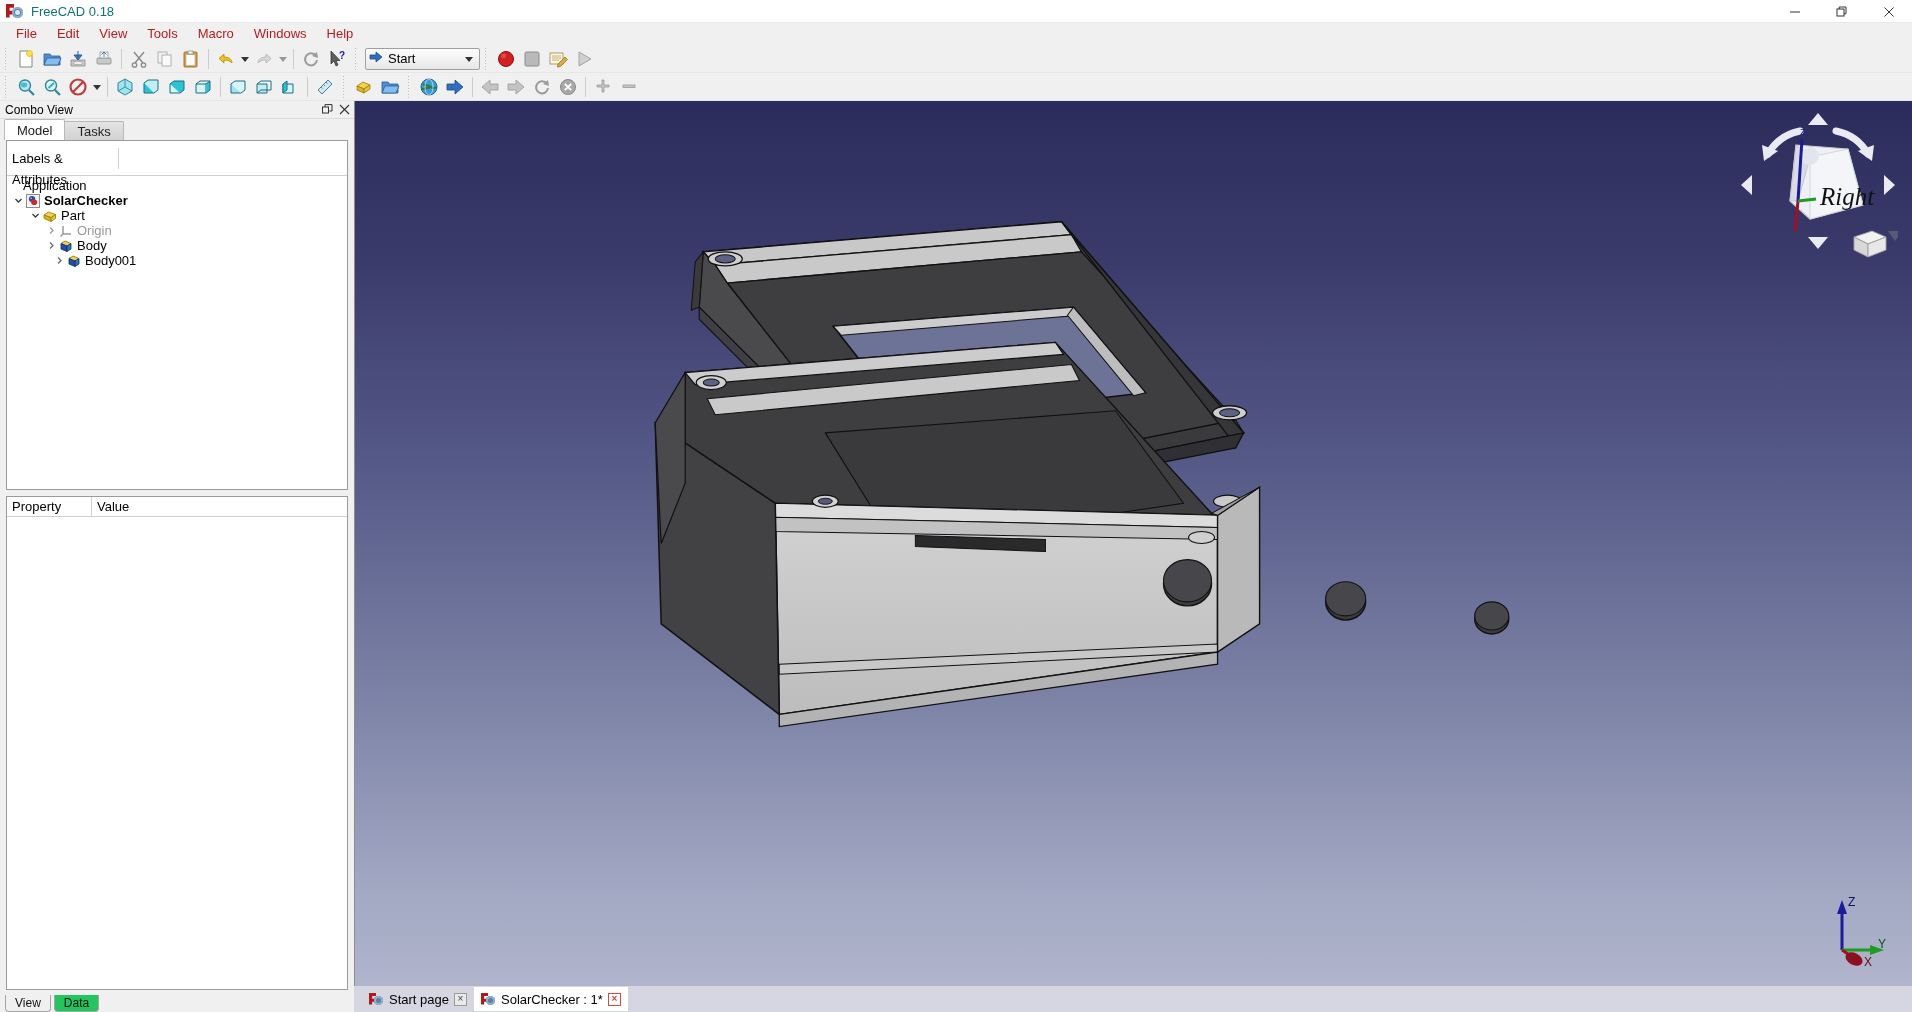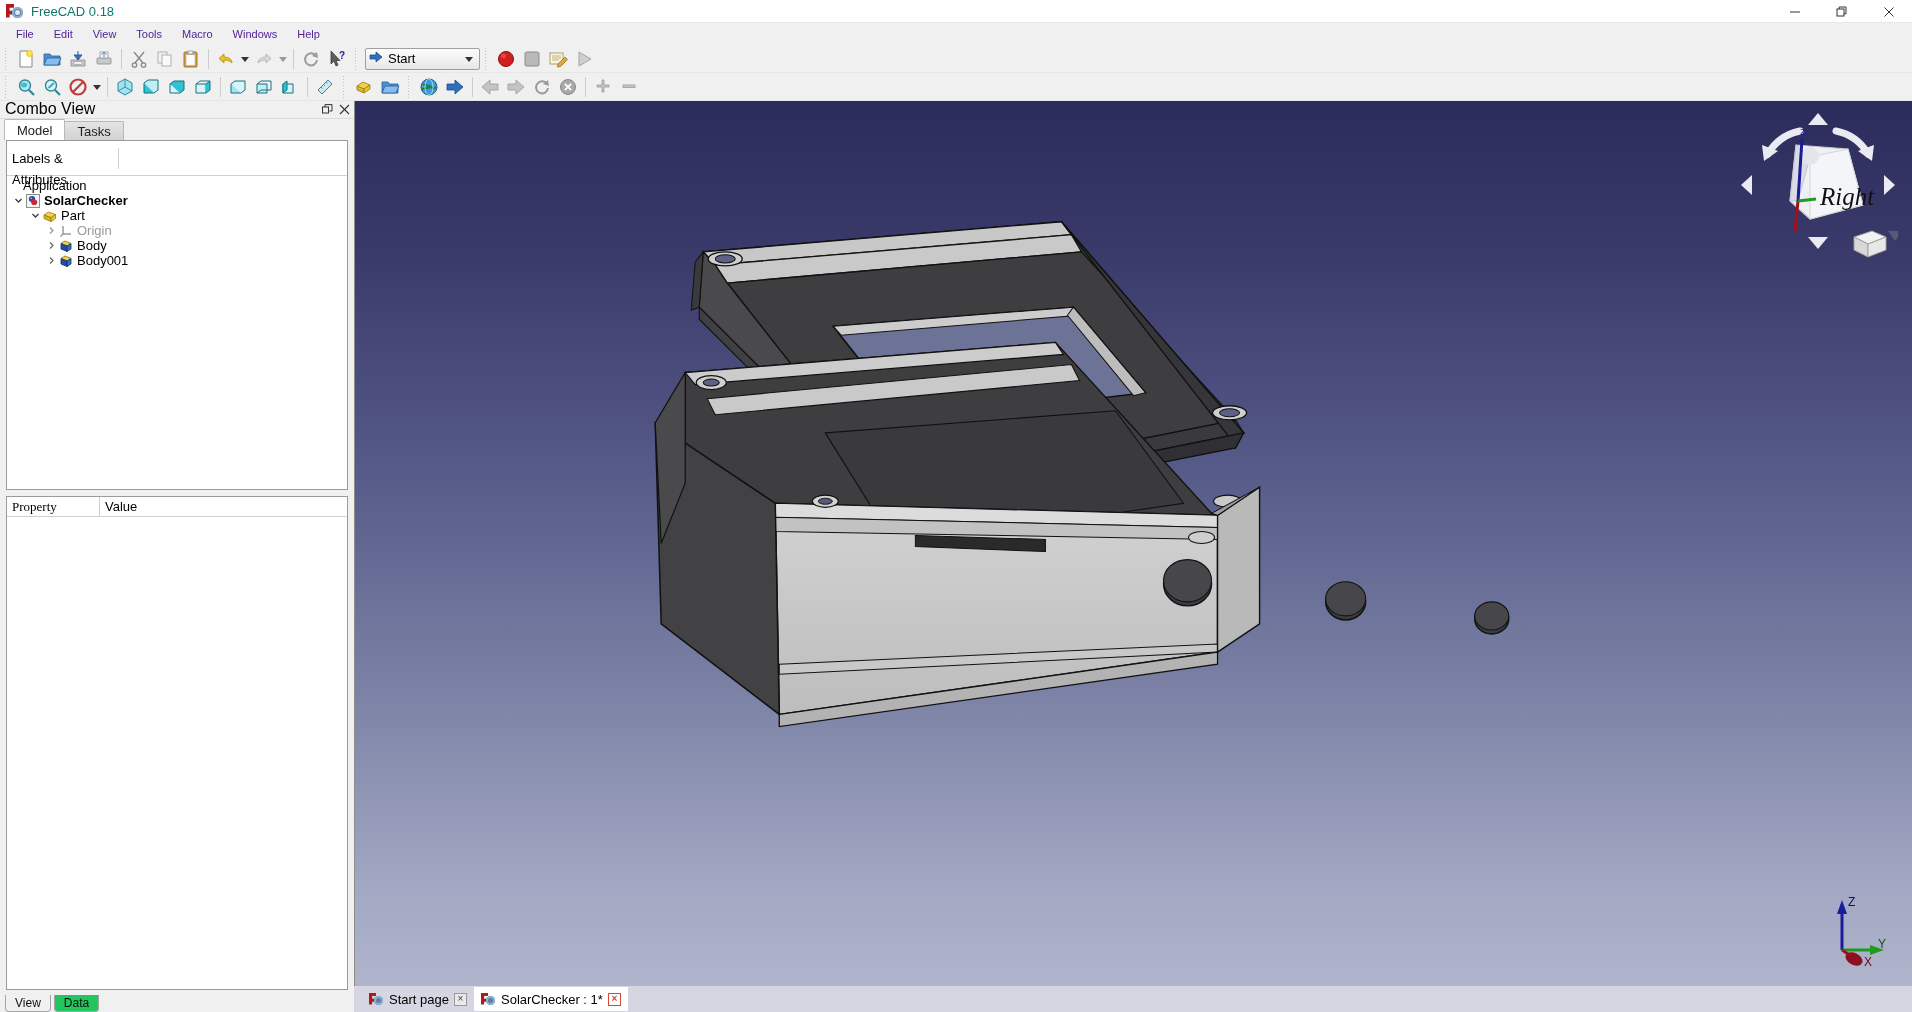--- a/index.html
+++ b/index.html
@@ -32,21 +32,21 @@
   .titlebar .title{ margin-left:8px; font-size:13px; color:#0f766e; }
   .win-btns{ position:absolute; right:0; top:0; height:23px; display:flex; }
   .win-btn{ width:47px; height:23px; display:flex; align-items:center; justify-content:center; color:#333; font-size:14px;}
   .win-btn svg{ display:block; }
 
   
   .menubar{
     height:22px; background:#f0f0f0; display:flex; align-items:center;
     padding-left:6px; flex:0 0 22px; border-bottom:1px solid #f0f0f0;
   }
-  .menuitem{ padding:2px 10px; font-size:11px; color:#4c1d95; height:20px; line-height:16px;}
+  .menuitem{ padding:2px 10px; font-size:13px; color:#b91c1c; height:20px; line-height:16px;}
 
   
   .toolbar-row{
     display:flex; align-items:center; background:#f0f0f0; height:28px; flex:0 0 28px;
     border-bottom:1px solid #e6e6e6;
   }
   .tb-group{ display:flex; align-items:center; height:28px; }
   .grip{
     width:8px; height:22px; margin:0 2px 0 3px;
     background-image:radial-gradient(#b9b9b9 40%, transparent 41%);
@@ -67,22 +67,22 @@
   }
   .wb-select .caret{ position:absolute; right:6px; top:8px; width:0;height:0;
     border-left:4px solid transparent;border-right:4px solid transparent;border-top:5px solid #333; }
 
   
   .main{ display:flex; flex:1 1 auto; min-height:0; background:#f0f0f0; }
 
   
   .dock{ width:354px; flex:0 0 354px; display:flex; flex-direction:column; background:#f0f0f0; }
   .dock-title{
-    height:18px; background:#f0f0f0; display:flex; align-items:flex-end;
-    padding-left:5px; font-size:16px; color:#000; position:relative; border-bottom:1px solid #dcdcdc;
+    height:18px; background:#f0f0f0; display:flex; align-items:center;
+    padding-left:5px; font-size:12px; color:#000; position:relative; border-bottom:1px solid #dcdcdc;
   }
   .dock-title .dbtns{ position:absolute; right:3px; top:2px; display:flex; gap:4px; }
   .dock-title .dbtn{ width:13px;height:13px; display:flex;align-items:center;justify-content:center;}
   .tabs-row{ height:21px; display:flex; align-items:flex-end; padding-left:4px; background:#f0f0f0;}
   .ctab{
     height:19px; padding:0 12px; font-size:13px; display:flex; align-items:center;
     border:1px solid #b9b9b9; border-bottom:none; border-radius:2px 2px 0 0;
     background:linear-gradient(#e4e4e4,#d2d2d2); margin-right:-1px; color:#222;
   }
   .ctab.active{ background:#ffffff; height:21px; }
@@ -102,21 +102,21 @@
   .ticon{ width:16px; height:14px; display:flex; align-items:center; justify-content:center; margin-right:3px;}
   .tlabel{ font-size:13px; }
   .tlabel.bold{ font-weight:bold; }
   .tlabel.muted{ color:#9a9a9a; }
 
   .prop-panel{
     margin:6px 6px 0 6px; background:#ffffff; border:1px solid #9b9b9b; flex:1 1 auto;
     display:flex; flex-direction:column; overflow:hidden; min-height:0;
   }
   .prop-head{ height:20px; display:flex; border-bottom:1px solid #cfcfcf; font-size:13px;}
-  .prop-head .ph1{ width:93px; padding-left:5px; border-right:1px solid #cfcfcf; line-height:20px;font-family:Liberation Serif, serif;}
+  .prop-head .ph1{ width:85px; padding-left:5px; border-right:1px solid #cfcfcf; line-height:20px;}
   .prop-head .ph2{ padding-left:5px; line-height:20px;}
   .prop-body{ flex:1 1 auto; background:#fff; }
 
   .dock-bottom-tabs{ height:20px; display:flex; align-items:flex-end; padding-left:5px; margin-top:2px;}
   .btab{
     font-size:12px; padding:0 9px; height:17px; line-height:16px;
     border:1px solid #a5a5a5; border-top:none; border-radius:0 0 4px 4px;
     background:#f0f0f0; margin-right:3px; color:#111;
     transform: skewX(0deg);
   }
@@ -583,21 +583,21 @@
             <span class="ticon">
               <svg width="14" height="14" viewBox="0 0 14 14">
                 <path d="M2 4.5l4-2.5 6 2.5-4 2.5z" fill="#f2d14b" stroke="#8a6f00" stroke-width=".8"></path>
                 <path d="M2 4.5v5.5l6 2.5V7z" fill="#1f4fa8" stroke="#0f2f6a" stroke-width=".8"></path>
                 <path d="M8 7v5.5l4-2.5V4.5z" fill="#2f6fbf" stroke="#0f2f6a" stroke-width=".8"></path>
               </svg>
             </span>
             <span class="tlabel">Body</span>
           </div>
 
-          <div class="trow" style="padding-left:37px;">
+          <div class="trow" style="padding-left:37px;margin-left:8px;">
             <span class="twist">
               <svg width="9" height="9" viewBox="0 0 9 9">
                   <polyline points="3,1.5 6,4.5 3,7.5" fill="none" stroke="#6a6a6a" stroke-width="1.3"></polyline>
                 </svg>
             </span>
             <span class="ticon">
               <svg width="14" height="14" viewBox="0 0 14 14">
                 <path d="M2 4.5l4-2.5 6 2.5-4 2.5z" fill="#f2d14b" stroke="#8a6f00" stroke-width=".8"></path>
                 <path d="M2 4.5v5.5l6 2.5V7z" fill="#1f4fa8" stroke="#0f2f6a" stroke-width=".8"></path>
                 <path d="M8 7v5.5l4-2.5V4.5z" fill="#2f6fbf" stroke="#0f2f6a" stroke-width=".8"></path>

